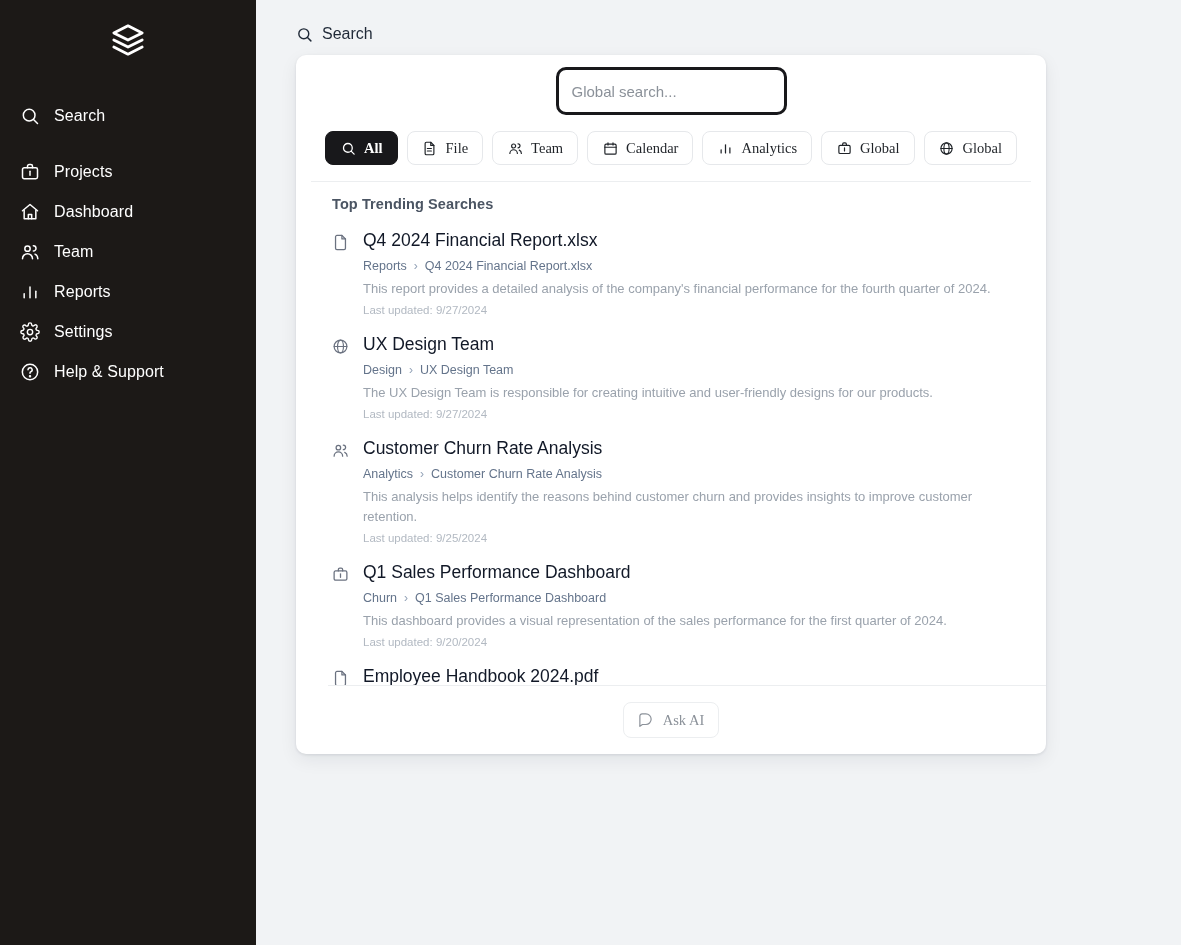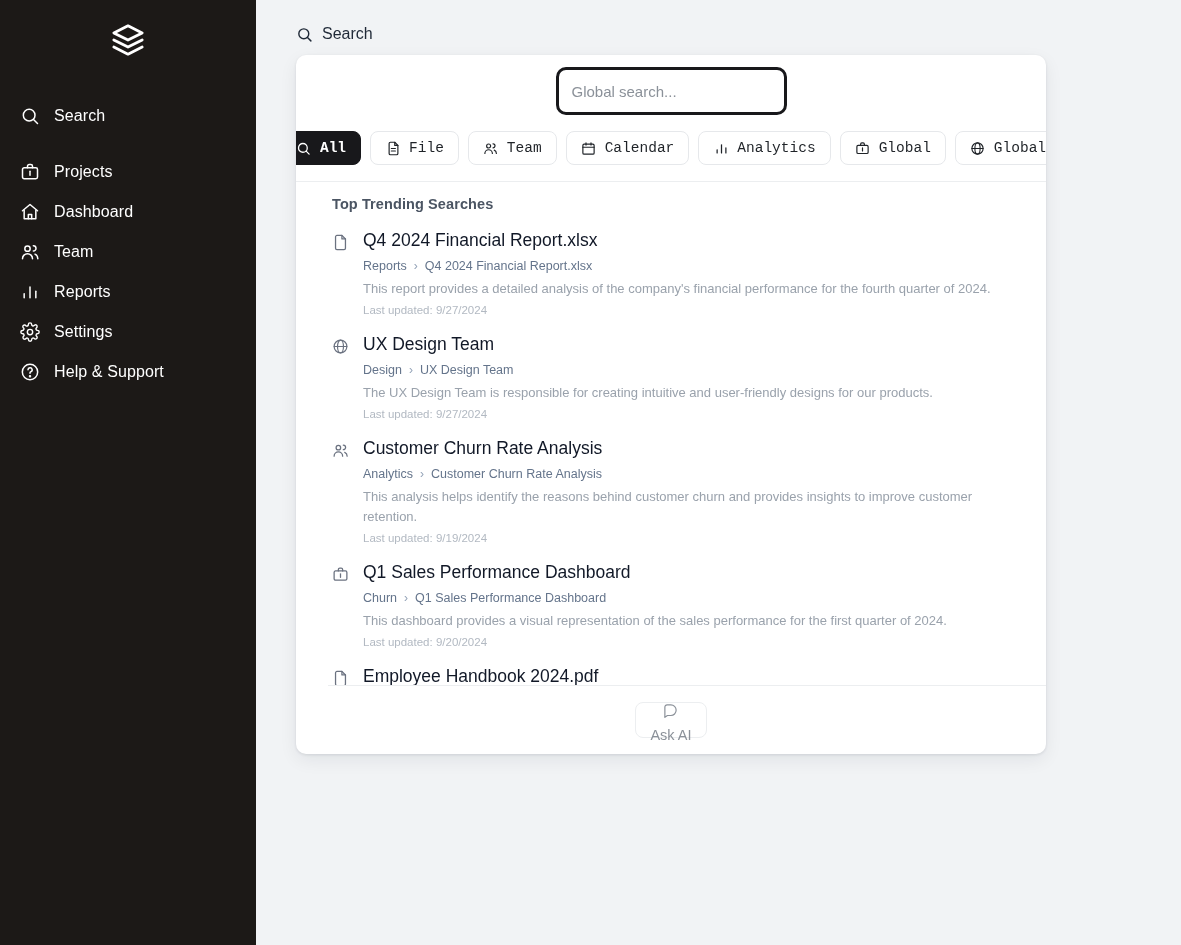--- a/index.html
+++ b/index.html
@@ -69,21 +69,21 @@
     display: flex; gap: 9px;
     padding: 16px 14px 16px 14px;
     border-bottom: 1px solid #eceef0;
   }
   .tab {
     display: flex; align-items: center; gap: 8px;
     height: 34px; padding: 0 14px;
     border: 1px solid #e6e8eb; border-radius: 8px;
     background: #fff; color: #1f2328;
     font-size: 14.5px; cursor: pointer; white-space: nowrap;
-    font-family: Liberation Mono, monospace;
+    font-family: Liberation Serif, serif;
   }
   .tab .tico { width: 16px; height: 16px; display:flex; align-items:center; justify-content:center; flex:0 0 16px;}
   .tab.active { background: #18181b; color: #ffffff; border-color: #18181b; font-weight: bold; }
 
   
   .results-wrap { position: relative; flex: 1; min-height: 0; }
   .results {
     height: 100%; overflow-y: scroll; overflow-x: hidden;
     padding: 14px 14px 0 0;
     border-bottom: 1px solid #eceef0;
@@ -117,22 +117,21 @@
   .rdesc { font-size: 13px; color: #9aa2ac; line-height: 1.55; margin-bottom: 5px; }
   .rdate { font-size: 11.5px; color: #b2b9c2; }
 
   
   .panel-footer { height: 68px; display: flex; align-items: center; padding: 0 16px; }
   .ask-ai {
     display: flex; align-items: center; gap: 9px;
     height: 36px; padding: 0 14px;
     border: 1px solid #eceef0; border-radius: 8px;
     background: #fff; color: #8b9199; font-size: 14.5px; cursor: pointer;
-    font-family: Liberation Sans, sans-serif;
-    flex-direction: column;
+    font-family: Liberation Serif, serif;
   }
   .ask-ai .aico { width: 16px; height: 16px; display:flex; }
 </style>
 </head>
 <body>
 
 <div class="app">
 
   <aside class="sidebar">
     <div class="logo-wrap">
@@ -379,21 +378,21 @@
                 </svg>
             </span>
             <div class="rbody">
               <div class="rtitle">Customer Churn Rate Analysis</div>
               <div class="rcrumb">
                 <span>Analytics</span>
                 <span class="chev">›</span>
                 <span>Customer Churn Rate Analysis</span>
               </div>
               <div class="rdesc">This analysis helps identify the reasons behind customer churn and provides insights to improve customer retention.</div>
-              <div class="rdate">Last updated: 9/19/2024</div>
+              <div class="rdate">Last updated: 9/25/2024</div>
             </div>
           </div>
 
           <div class="result">
             <span class="rico">
               <svg width="17" height="17" viewBox="0 0 24 24" fill="none" stroke="#6b7280" stroke-width="1.8" stroke-linecap="round" stroke-linejoin="round">
                   <rect x="3" y="7" width="18" height="13" rx="2"></rect>
                   <path d="M9 7V5a2 2 0 0 1 2-2h2a2 2 0 0 1 2 2v2"></path>
                   <line x1="12" y1="11" x2="12" y2="16"></line>
                 </svg>

